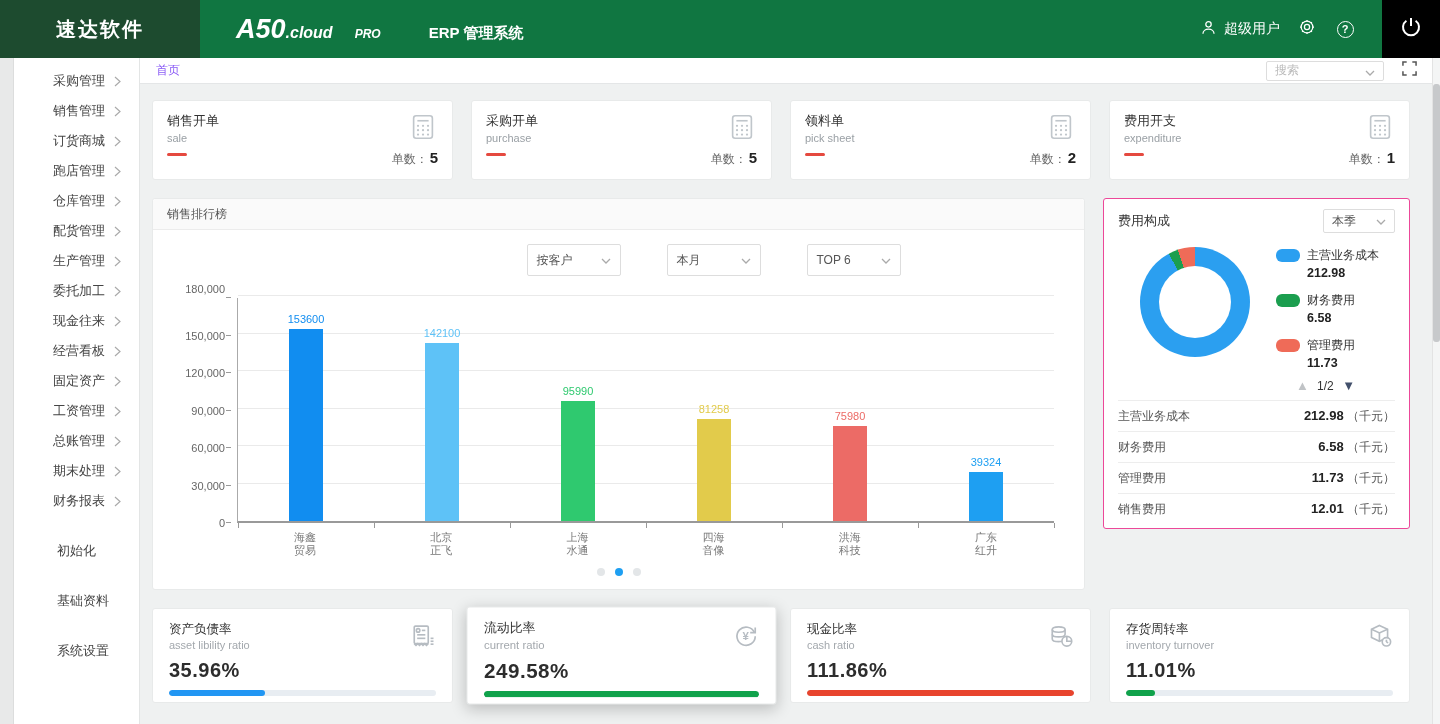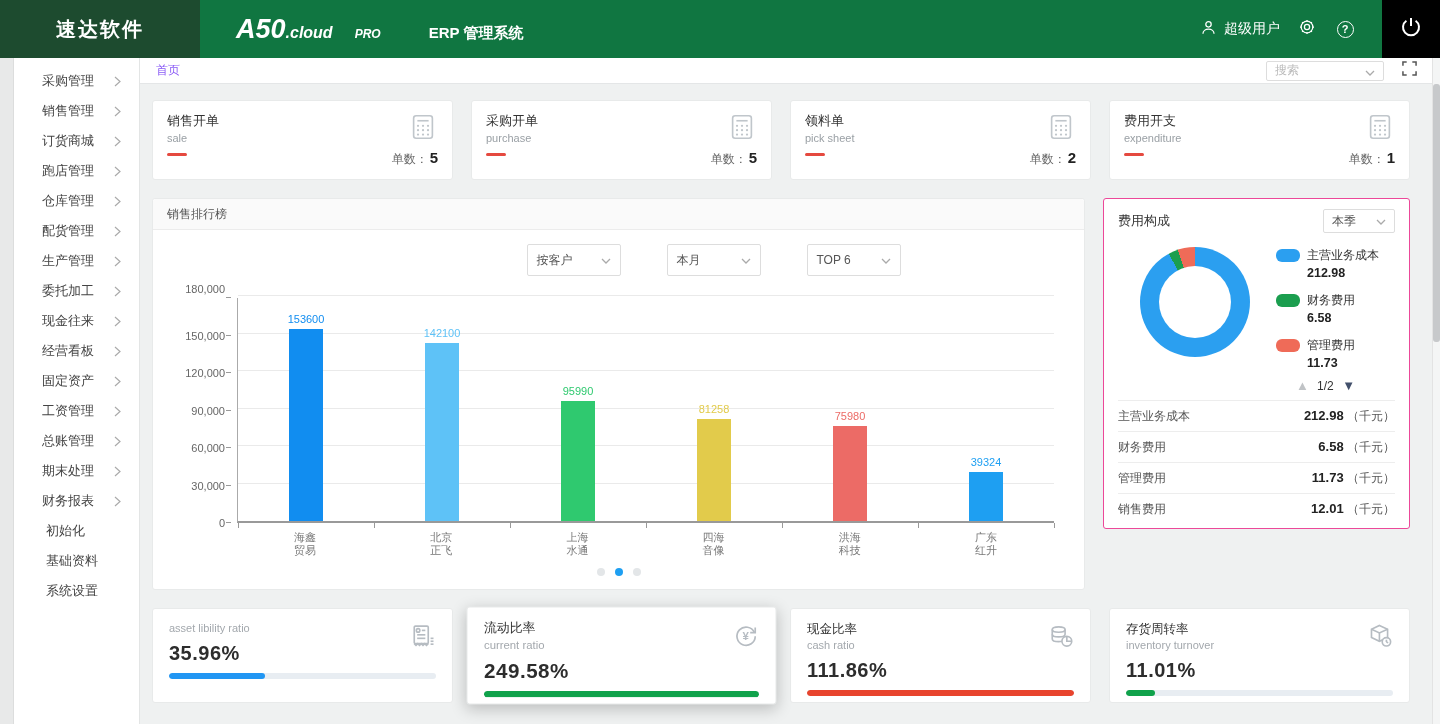--- a/index.html
+++ b/index.html
@@ -16,24 +16,24 @@
   .sys { font-size:15px; font-weight:bold; margin-left:48px; font-style:normal; }
   .header-right { margin-left:auto; display:flex; align-items:center; gap:16px; padding-right:26px; color:#fff; }
   .user-chip { display:flex; align-items:center; gap:6px; font-size:14px; cursor:pointer; }
   .hbtn { width:22px; height:22px; display:flex; align-items:center; justify-content:center; cursor:pointer; }
   .help-circle { width:17px; height:17px; border:1.5px solid #fff; border-radius:50%; color:#fff; font-size:11px; font-weight:bold; display:flex; align-items:center; justify-content:center; }
   .power-block { width:58px; height:58px; background:#000; display:flex; align-items:center; justify-content:center; cursor:pointer; }
 
   
   .sidebar { position:absolute; top:58px; left:0; width:140px; bottom:0; background:#fff; border-right:1px solid #e3e5e5; }
   .rail { position:absolute; left:0; top:0; bottom:0; width:14px; background:#e8e9e9; border-right:1px solid #dcdddd; }
-  .side-nav { padding:8px 0 0 42px; }
+  .side-nav { padding:8px 0 0 53px; }
   .side-item { height:30px; display:flex; align-items:center; font-size:13px; color:#444; cursor:pointer; position:relative; }
   .side-item .chev { position:absolute; right:18px; display:flex; }
-  .side-item.no-child { padding-left:4px; }
+  .side-item.no-child { padding-left:4px;margin-top:20px; }
 
   
   .content { position:absolute; left:140px; top:58px; right:0; bottom:0; background:#eff1f1; }
   .breadcrumb-bar { height:26px; background:#fff; border-bottom:1px solid #e4e6e7; display:flex; align-items:center; padding:0 20px 0 16px; }
   .bc-home { font-size:12px; color:#8b5cf6; cursor:pointer; }
   .bc-right { margin-left:auto; display:flex; align-items:center; gap:14px; }
   .search-select { width:118px; height:20px; border:1px solid #ddd; border-radius:2px; background:#fff; display:flex; align-items:center; justify-content:space-between; padding:0 8px; cursor:pointer; }
   .search-select .ph { font-size:12px; color:#bbb; }
 
   .stats-row { display:flex; gap:18px; margin:16px 30px 0 12px; }
@@ -549,20 +549,21 @@
           <div class="exp-row">
             <span class="exp-label">销售费用</span>
             <span class="exp-right"><b>12.01</b> （千元）</span>
           </div>
         </div>
     </div>
   </section>
 
   <section class="ratio-row" id="ratio-row">
       <div class="ratio-card">
+        <div class="ratio-title">资产负债率</div>
         <div class="ratio-sub">asset libility ratio</div>
         <div class="ratio-val">35.96%</div>
         <div class="track">
           <div class="fill" style="width:35.96%;background:#2196f3"></div>
         </div>
         <span class="ratio-icon"><svg width="28" height="28" viewBox="0 0 24 24" fill="none" stroke="#b6bcc2" stroke-width="1.4">
             <rect x="4.5" y="3.5" width="12" height="15" rx="1"></rect>
             <circle cx="7.8" cy="7.2" r="1.5"></circle>
             <line x1="11" y1="7.2" x2="14" y2="7.2"></line>
             <line x1="7" y1="11" x2="14" y2="11"></line>

